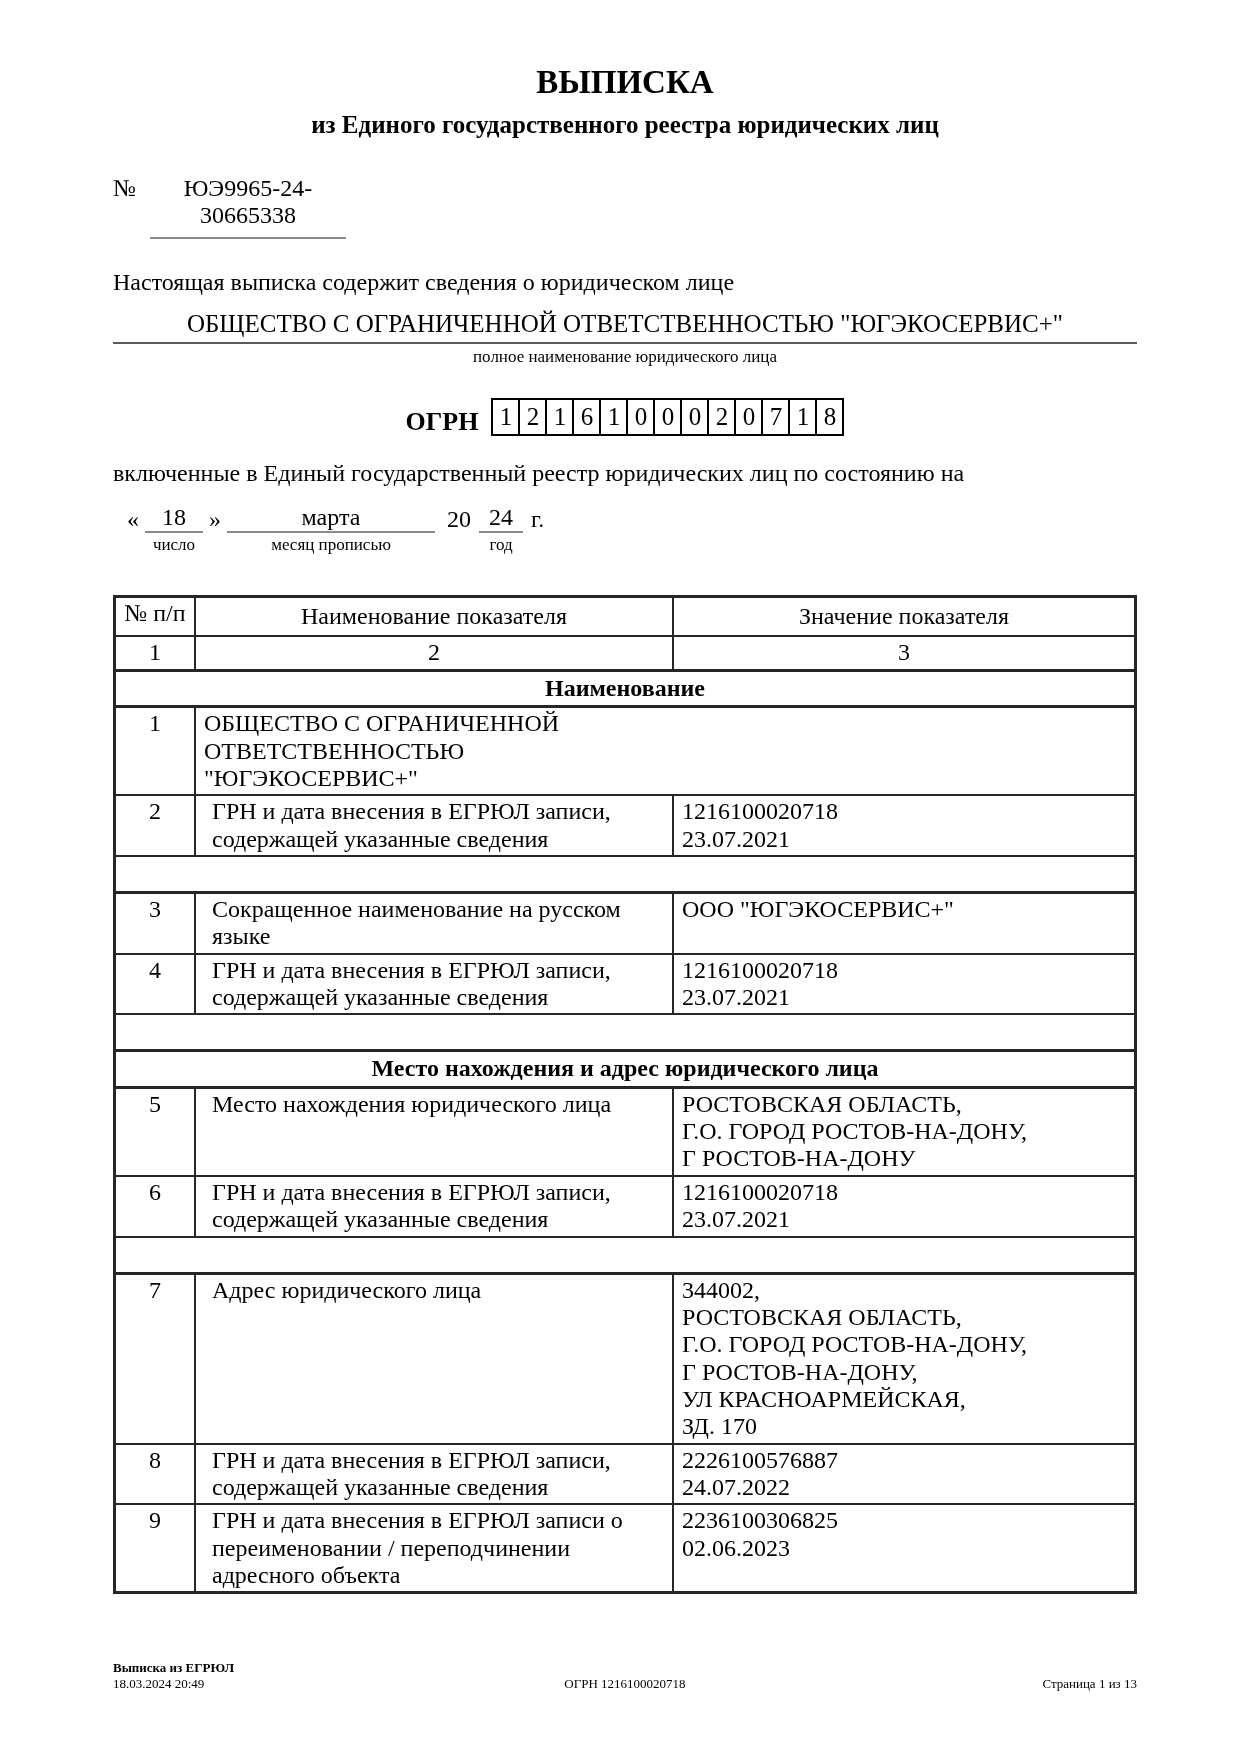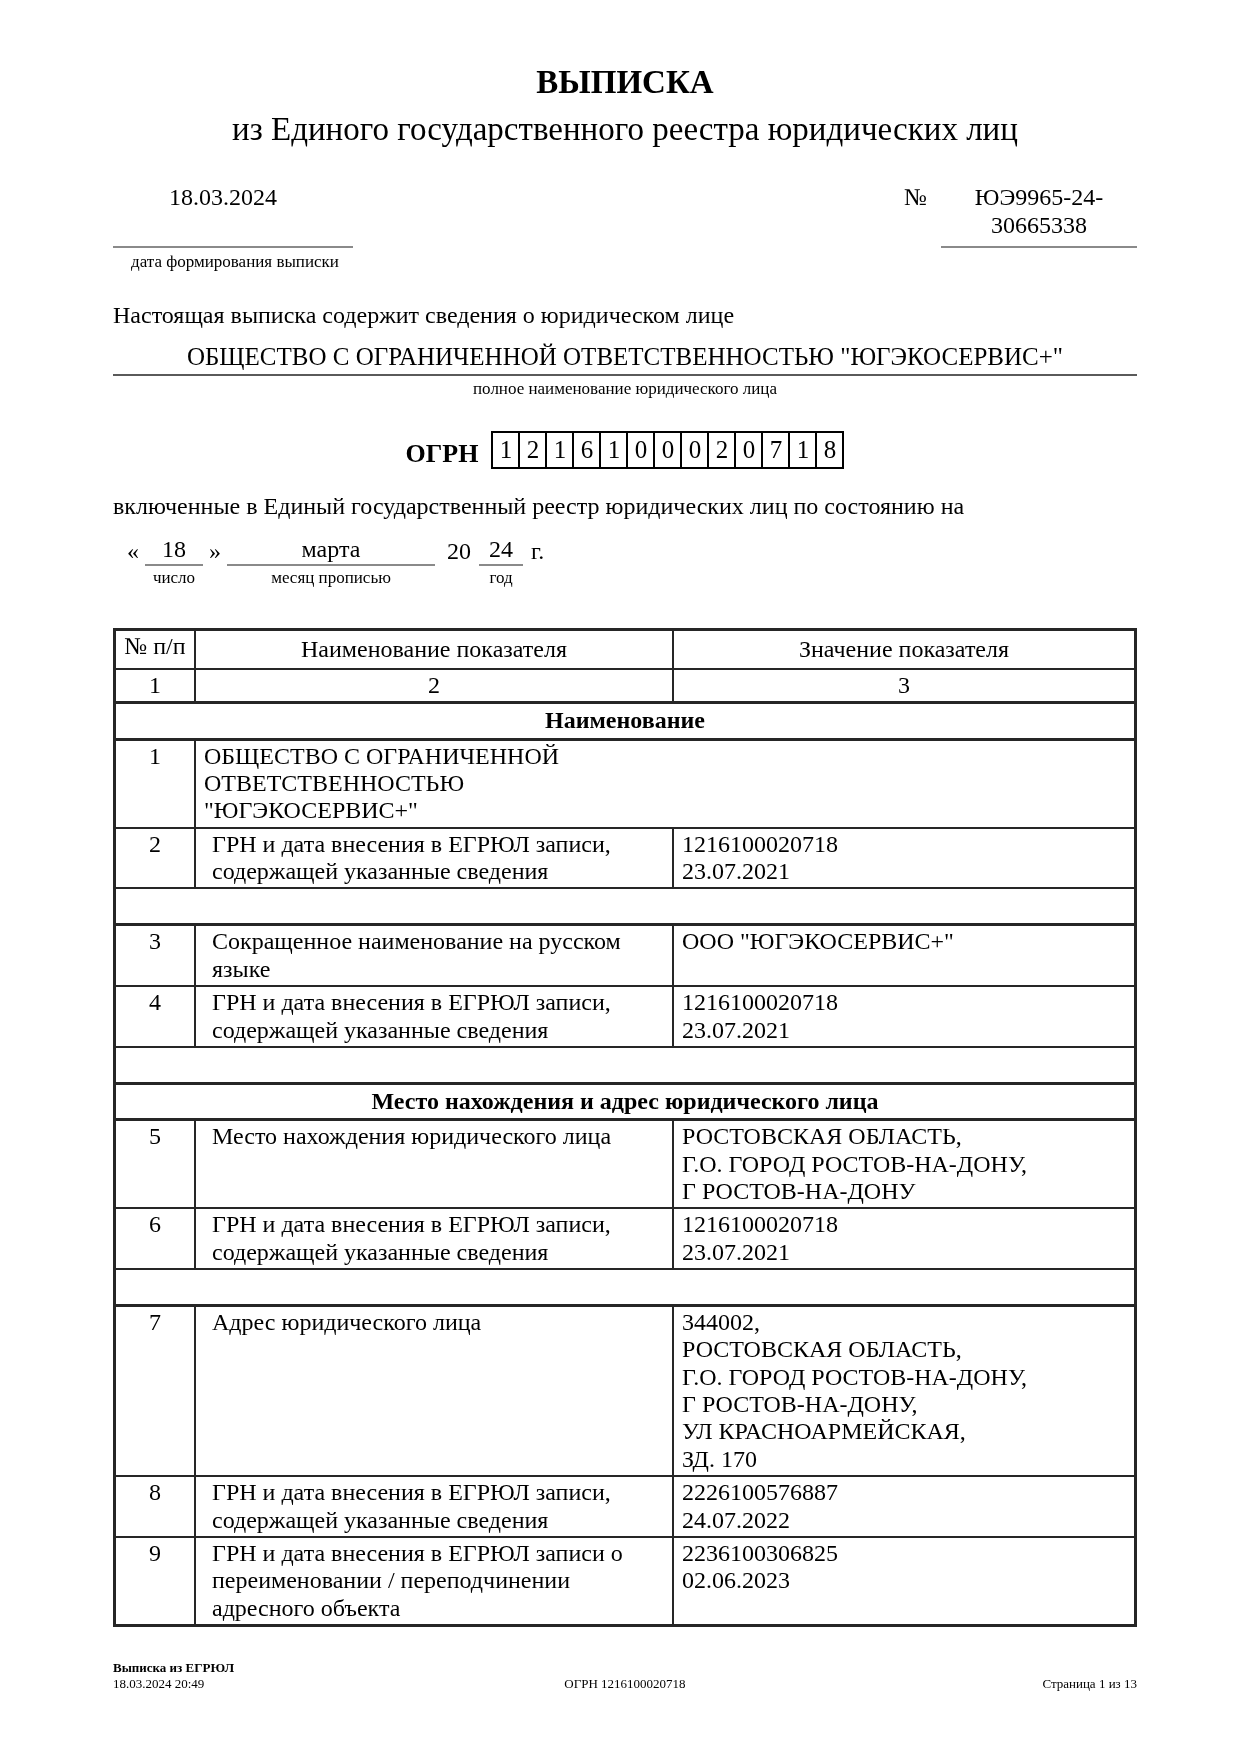--- a/index.html
+++ b/index.html
@@ -7,21 +7,21 @@
   body {
     width:1240px; height:1755px;
     position:relative; overflow:hidden;
     color:#000;
     font-family:"Liberation Serif", serif;
     font-size:24px; line-height:1.14;
   }
   .page { position:absolute; inset:0; padding:64px 103px 0 113px; }
 
   .doc-title { text-align:center; font-weight:bold; font-size:33px; }
-  .doc-subtitle { text-align:center; font-weight:normal; font-size:33px; margin-top:9px; }
+  .doc-subtitle { text-align:center; font-weight:bold; font-size:25px; margin-top:9px; }
 
   .ref-row { display:flex; justify-content:space-between; margin-top:36px; }
   .date-block { width:240px; height:64px; border-bottom:2px solid #8a8a8a; padding-left:56px; }
   .date-caption { font-size:17px; margin-top:4px; padding-left:18px; }
   .num-area { display:flex; align-items:flex-start; }
   .num-label { margin-right:14px; }
   .num-block { width:196px; height:64px; border-bottom:2px solid #8a8a8a; text-align:center; }
 
   .intro { margin-top:30px; }
 
@@ -67,26 +67,20 @@
 </style>
 </head>
 <body>
 
 <div class="page">
 
   <div class="doc-title">ВЫПИСКА</div>
   <div class="doc-subtitle">из Единого государственного реестра юридических лиц</div>
 
   <div class="ref-row">
-    <div>
-      <div class="date-block">
-        <span>18.03.2024</span>
-      </div>
-      <div class="date-caption">дата формирования выписки</div>
-    </div>
     <div class="num-area">
       <span class="num-label">№</span>
       <div class="num-block">
         <div>ЮЭ9965-24-</div>
         <div>30665338</div>
       </div>
     </div>
   </div>
 
   <div class="intro">Настоящая выписка содержит сведения о юридическом лице</div>

